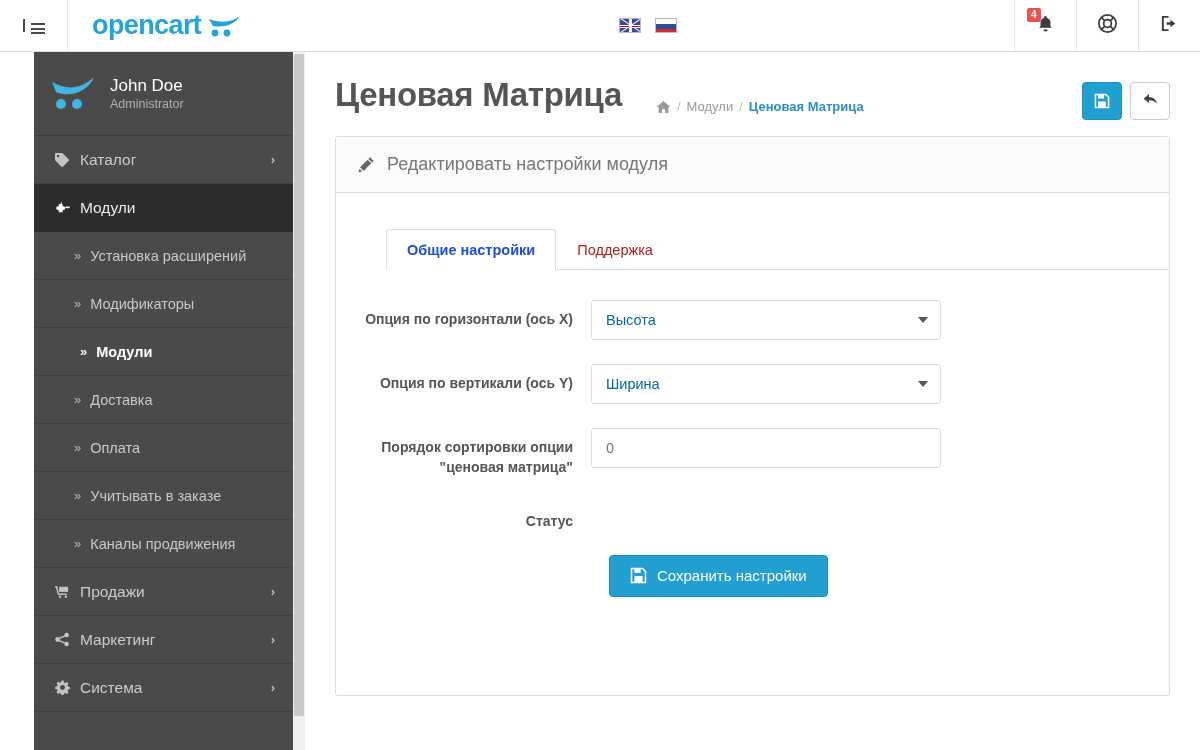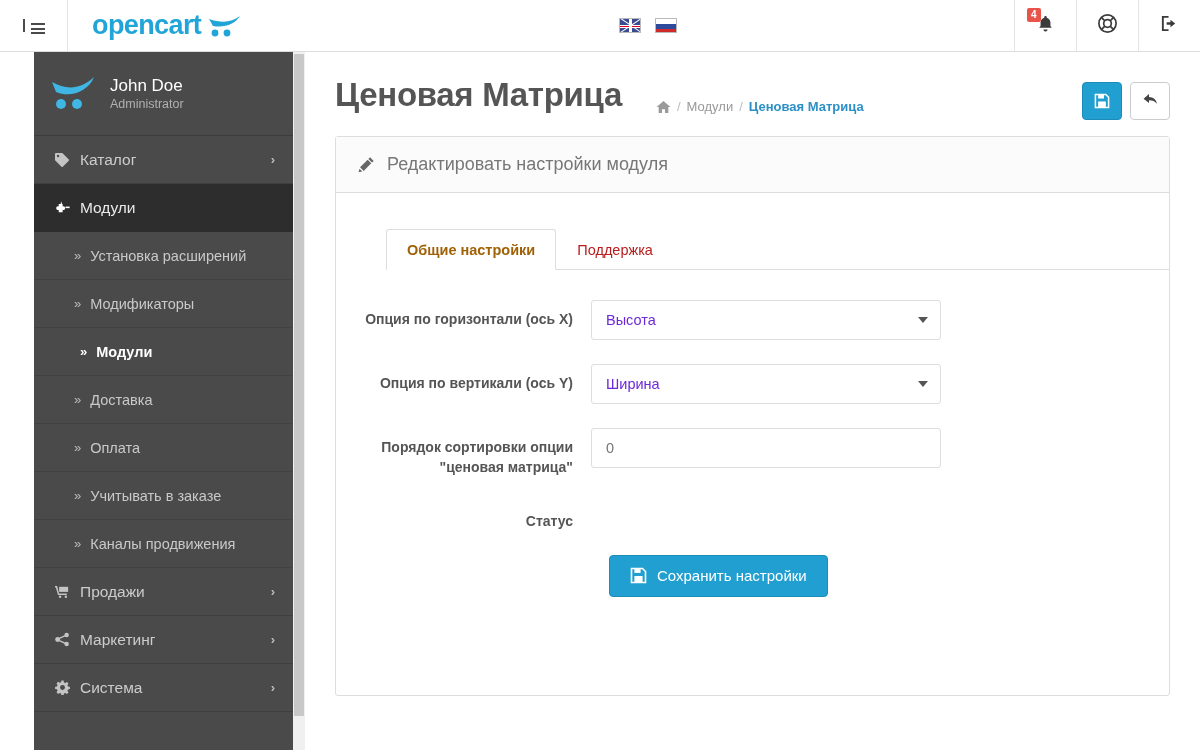--- a/index.html
+++ b/index.html
@@ -177,36 +177,36 @@
 
   #tabs {
     display: flex; margin: 36px 0 0 50px; border-bottom: 1px solid #ddd;
     position: relative; padding-right: 50px;
   }
   .tab {
     padding: 12px 20px 11px 20px; font-size: 14.5px; color: #b91c1c;
     cursor: pointer; border: 1px solid transparent; margin-bottom: -1px;
   }
   .tab.active {
-    color: #a16207; font-weight: bold; background: #fff;
+    color: #1d4ed8; font-weight: bold; background: #fff;
     border-color: #ddd #ddd #fff #ddd; border-radius: 3px 3px 0 0;
   }
 
   #form { padding: 30px 0 0 0; }
   .form-row {
     display: flex; align-items: flex-start; margin-bottom: 24px;
   }
   .form-label {
     width: 255px; text-align: right; padding-right: 18px; padding-top: 9px;
     font-size: 14px; font-weight: bold; color: #555; line-height: 1.45;
   }
   .form-ctl { width: 350px; }
   .sel, .txt {
     width: 100%; height: 40px; border: 1px solid #ddd; border-radius: 3px;
-    background: #fff; font-size: 14.5px; color: #6d28d9;
+    background: #fff; font-size: 14.5px; color: #0369a1;
     padding: 0 30px 0 14px; line-height: 38px;
     position: relative; cursor: pointer;
     font-family: "Liberation Sans", sans-serif;
     white-space: nowrap; overflow: hidden;
   }
   .sel-wrap { position: relative; }
   .sel-arrow {
     position: absolute; right: 13px; top: 17px; width: 0; height: 0;
     border-left: 5px solid transparent; border-right: 5px solid transparent;
     border-top: 6px solid #555; pointer-events: none;

